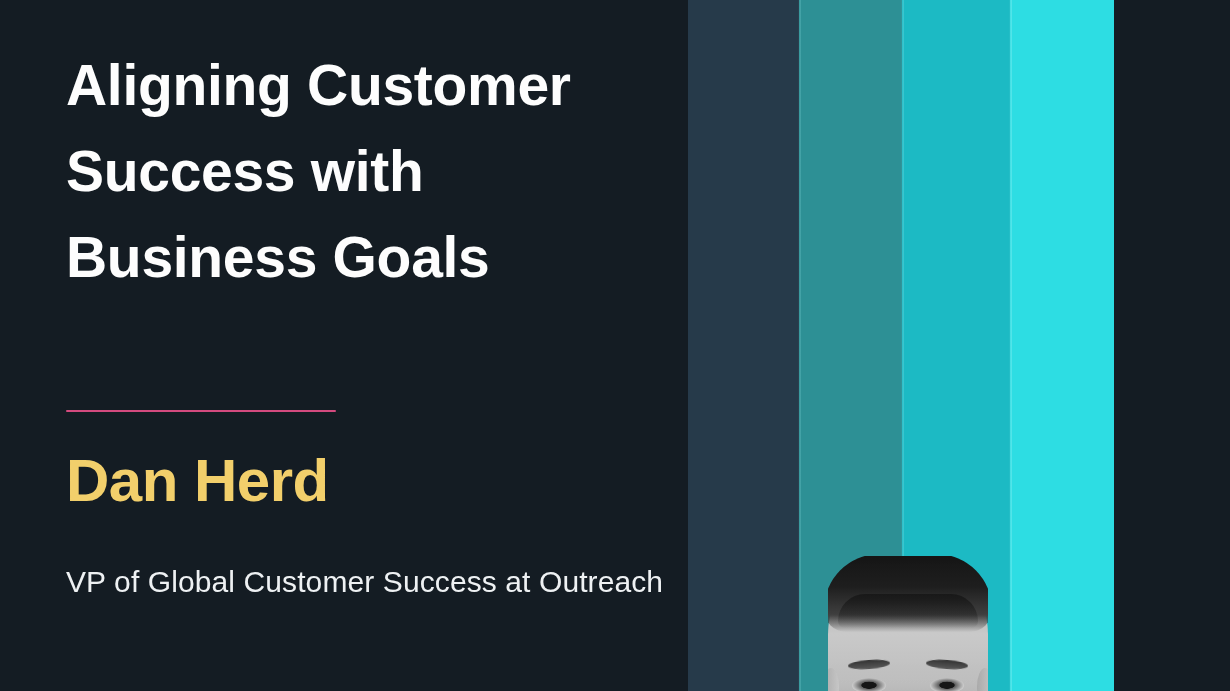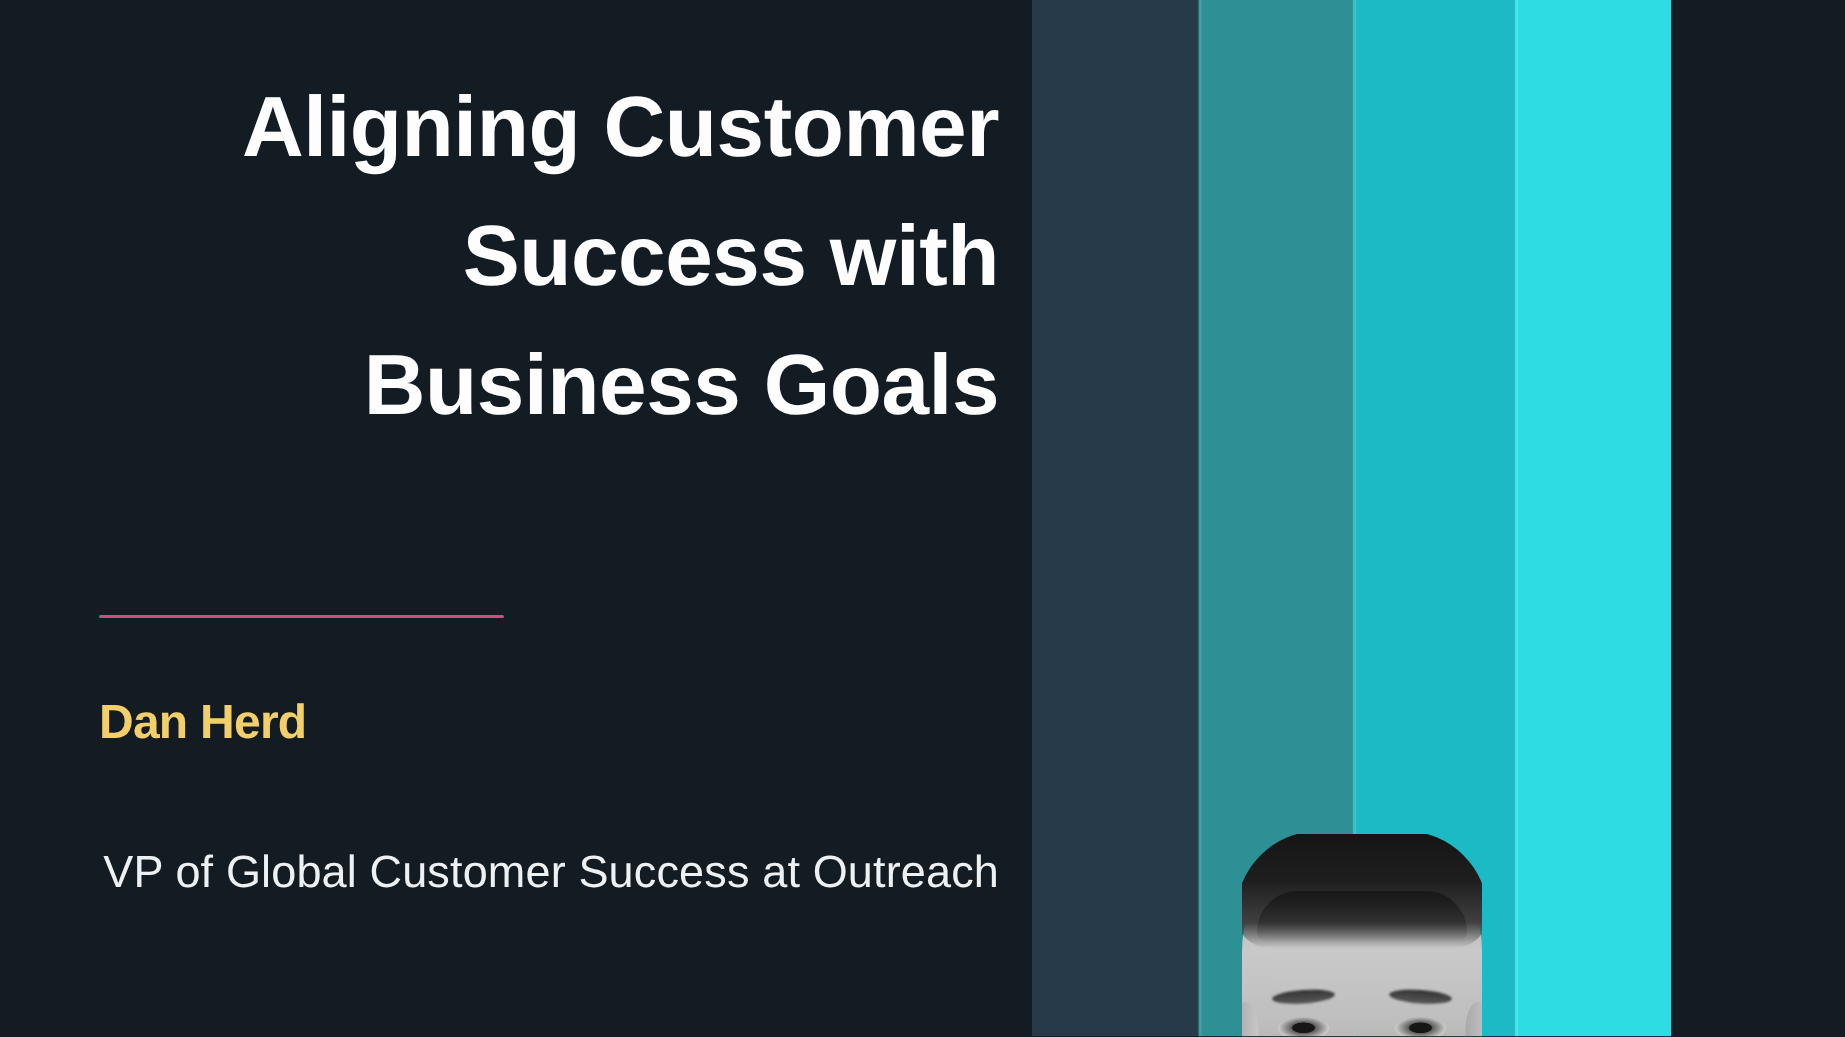--- a/index.html
+++ b/index.html
@@ -114,21 +114,20 @@
   .ear-l { left:-5px; }
   .ear-r { right:-5px; }
 
   
   .content {
     position:absolute;
     left:66px;
     top:0;
     width:600px;
     height:691px;
-    text-align:right;
   }
 
   .title {
     position:absolute;
     top:42px;
     left:0;
     width:600px;
     font-size:57px;
     line-height:86px;
     font-weight:600;
@@ -143,21 +142,21 @@
     width:270px;
     height:2px;
     background:#d44a7e;
     border-radius:1px;
   }
 
   .speaker-name {
     position:absolute;
     top:452px;
     left:0;
-    font-size:32px;
+    font-size:60px;
     line-height:58px;
     font-weight:700;
     letter-spacing:-0.5px;
     color:#f2cf6b;
     white-space:nowrap;
   }
 
   .speaker-role {
     position:absolute;
     top:557px;

